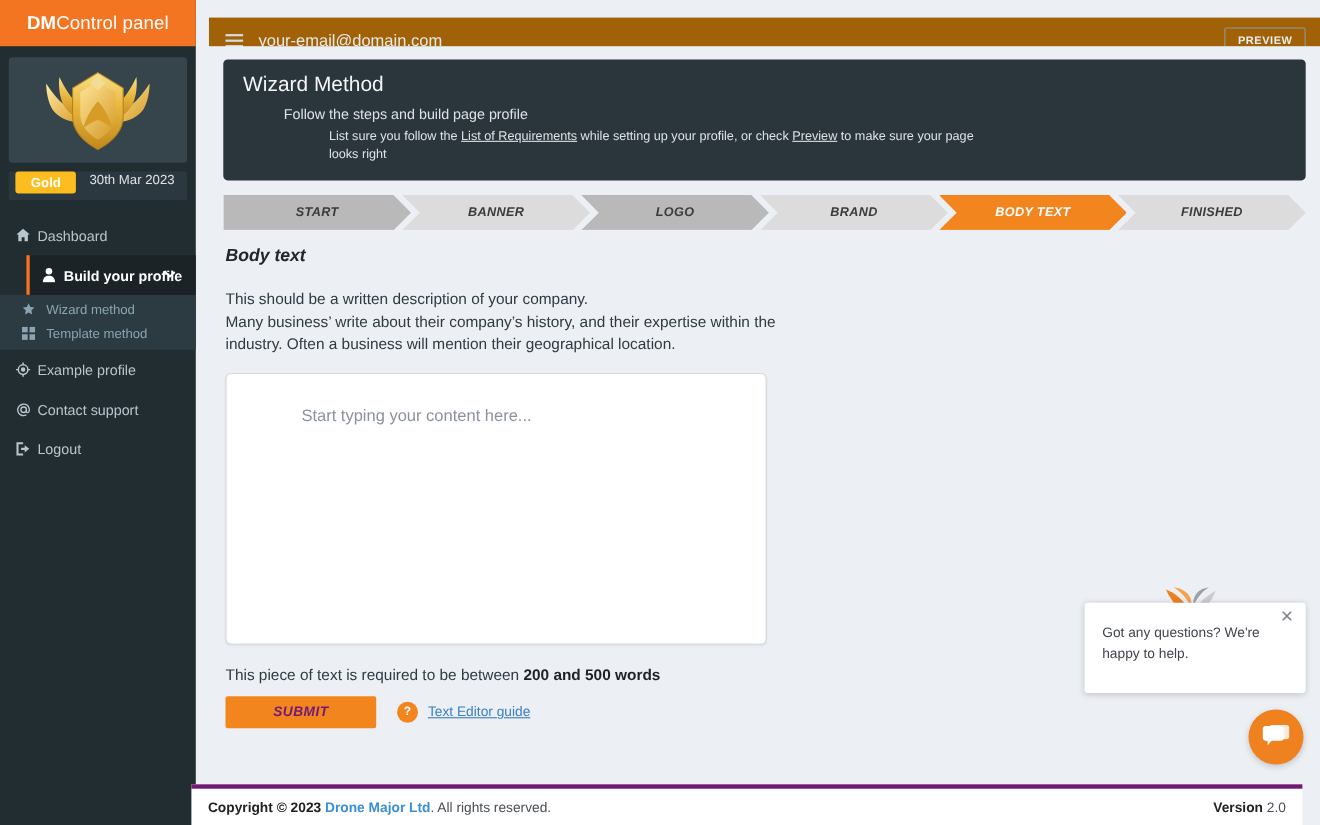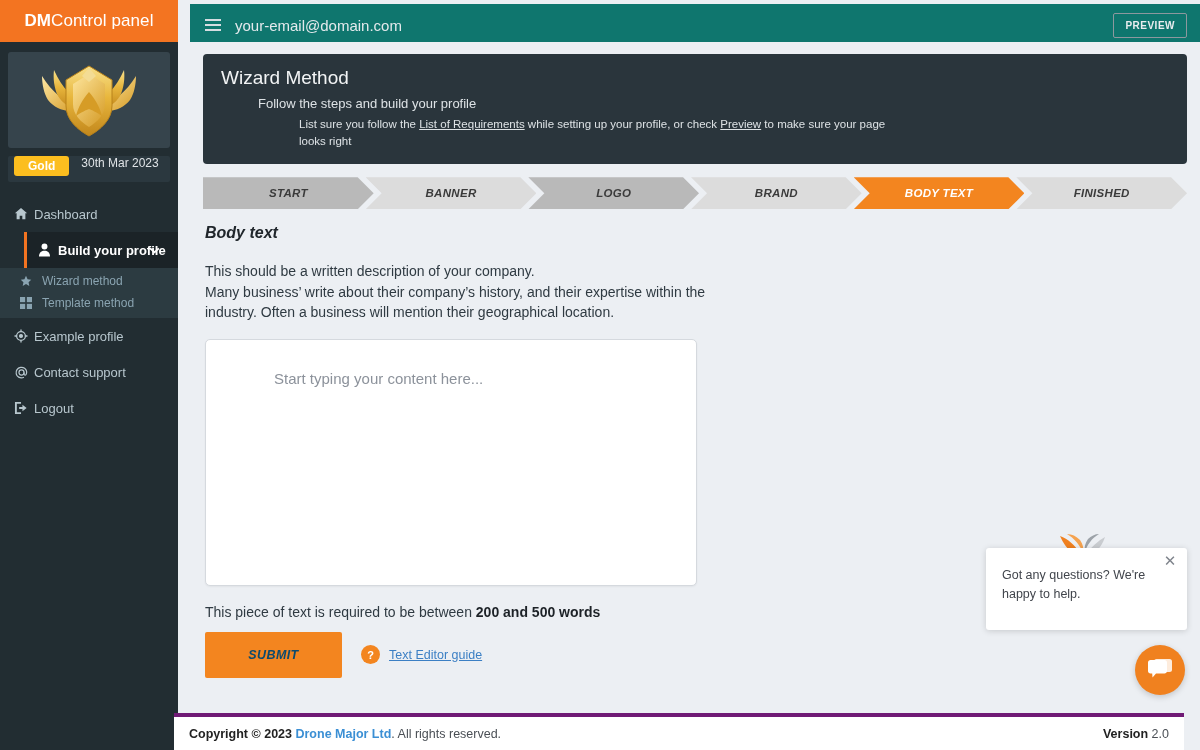--- a/index.html
+++ b/index.html
@@ -68,22 +68,22 @@
   }
   #submenu { background: #2c3b41; padding: 2px 0 4px 0; }
   .sub-item {
     height: 22px; display: flex; align-items: center;
     padding-left: 20px; color: #8aa4b1; font-size: 12px; cursor: pointer;
   }
   .sub-item .ico { width: 22px; display: inline-flex; color: #8aa4b1; }
 
   
   #header {
-    position: absolute; left: 190px; top: 4px;
-    width: 1010px; height: 42px; background: #0f766e;
+    position: absolute; left: 190px; top: 16px;
+    width: 1010px; height: 42px; background: #a16207;
     display: flex; align-items: center;
   }
   #hamburger {
     margin-left: 15px; width: 16px; cursor: pointer;
     display: flex; flex-direction: column; gap: 3px;
   }
   #hamburger span { display: block; height: 2px; background: #d6dde1; }
   #user-email { margin-left: 14px; color: #e4e9ec; font-size: 15px; }
   #preview-btn {
     margin-left: auto; margin-right: 13px;
@@ -153,22 +153,22 @@
     font-size: 15px; color: #8c929b; resize: none; outline: none;
     box-shadow: 0 1px 2px rgba(0,0,0,.05);
   }
   #content-textarea::placeholder { color: #8c929b; }
 
   #word-req { margin-top: 14px; font-size: 14px; color: #2f3a42; }
   #word-req b { font-weight: bold; color: #1d2227; }
 
   #action-row { margin-top: 12px; display: flex; align-items: center; }
   #submit-btn {
-    width: 137px; height: 46px; background: #f3851f; border: none;
-    color: #0c4a6e; font-size: 12.5px; font-weight: bold; font-style: italic;
+    width: 137px; height: 29px; background: #f3851f; border: none;
+    color: #701a75; font-size: 12.5px; font-weight: bold; font-style: italic;
     letter-spacing: .4px; border-radius: 2px; cursor: pointer;
     font-family: "Liberation Sans", sans-serif;
   }
   #help-icon {
     margin-left: 19px; width: 19px; height: 19px; border-radius: 50%;
     background: #f3851f; color: #ffffff; font-size: 11px; font-weight: bold;
     display: flex; align-items: center; justify-content: center; cursor: pointer;
   }
   #editor-guide {
     margin-left: 9px; font-size: 12.5px; color: #3b7fc4;
@@ -340,21 +340,21 @@
       <span></span>
     </div>
     <div id="user-email">your-email@domain.com</div>
     <button id="preview-btn">PREVIEW</button>
   </header>
 
   <main id="main">
 
     <section id="wizard-panel">
       <div id="wizard-title">Wizard Method</div>
-      <div id="wizard-sub">Follow the steps and build your profile</div>
+      <div id="wizard-sub">Follow the steps and build page profile</div>
       <div id="wizard-desc">
         <span>List sure you follow the </span><a>List of Requirements</a><span> while setting up your profile, or check </span><a>Preview</a><span> to make sure your page looks right</span>
       </div>
     </section>
 
     <nav id="steps">
       <div class="step gray-dark">START</div>
       <div class="step gray-light">BANNER</div>
       <div class="step gray-dark">LOGO</div>
       <div class="step gray-light">BRAND</div>

